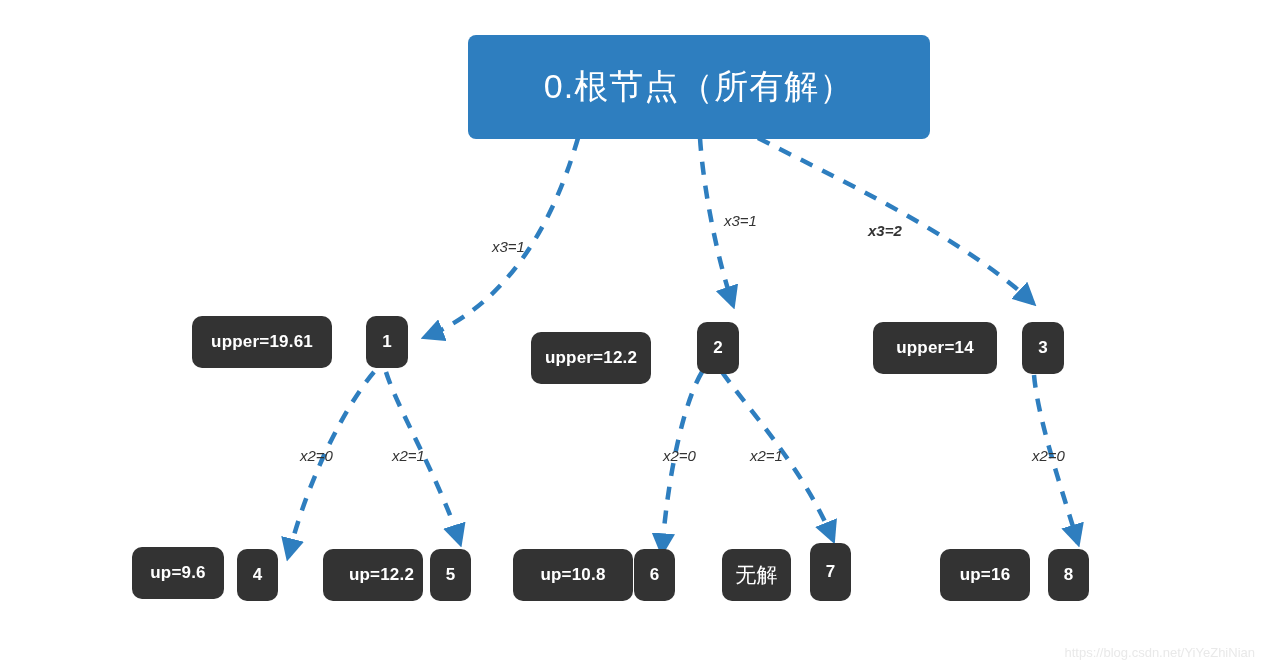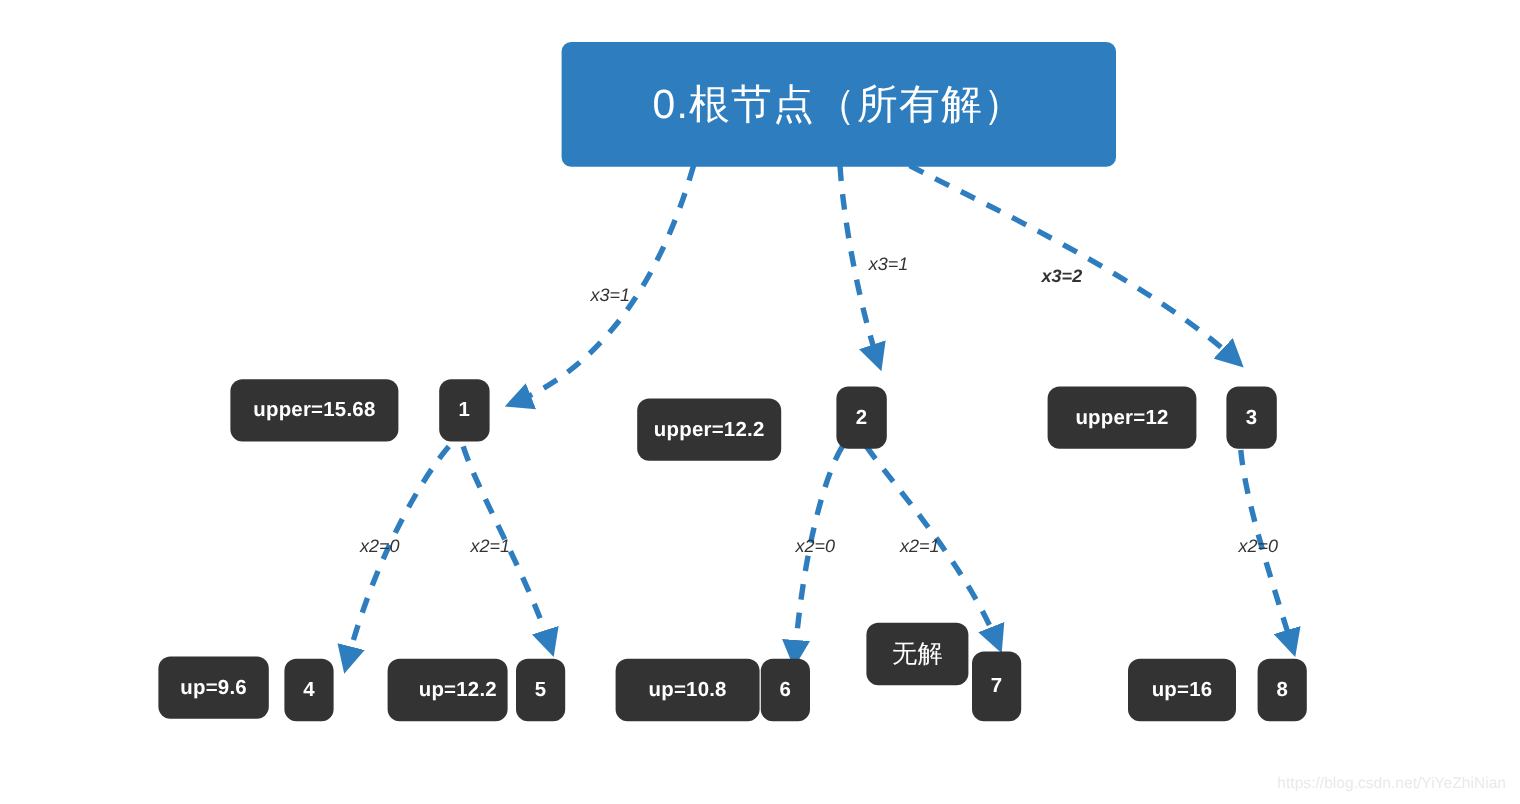--- a/index.html
+++ b/index.html
@@ -102,27 +102,27 @@
     <path d="M 722 372 C 745 405 805 470 833 540" fill="none" stroke="#2E7EBF" stroke-width="4.5" stroke-dasharray="13 11" stroke-linecap="butt" marker-end="url(#arrowblue)"></path>
 
     <path d="M 1034 375 C 1038 420 1062 490 1078 543" fill="none" stroke="#2E7EBF" stroke-width="4.5" stroke-dasharray="13 11" stroke-linecap="butt" marker-end="url(#arrowblue)"></path>
   </svg>
 
   <div class="node root" style="left:468px; top:35px; width:462px; height:104px;">
     <span>0.根节点（所有解）</span>
   </div>
 
   <div class="node label-box" style="left:192px; top:316px; width:140px; height:52px;">
-    <span>upper=15.68</span>
+    <span>upper=19.61</span>
   </div>
   <div class="node label-box" style="left:531px; top:332px; width:120px; height:52px;">
     <span>upper=12.2</span>
   </div>
   <div class="node label-box" style="left:873px; top:322px; width:124px; height:52px;">
-    <span>upper=12</span>
+    <span>upper=14</span>
   </div>
 
   <div class="node idnode" style="left:366px; top:316px; width:42px; height:52px;">
     <span>1</span>
   </div>
   <div class="node idnode" style="left:697px; top:322px; width:42px; height:52px;">
     <span>2</span>
   </div>
   <div class="node idnode" style="left:1022px; top:322px; width:42px; height:52px;">
     <span>3</span>
@@ -130,21 +130,21 @@
 
   <div class="node label-box" style="left:132px; top:547px; width:92px; height:52px;">
     <span>up=9.6</span>
   </div>
   <div class="node label-box" style="left:323px; top:549px; width:100px; height:52px;padding-left:17px;">
     <span>up=12.2</span>
   </div>
   <div class="node label-box" style="left:513px; top:549px; width:120px; height:52px;">
     <span>up=10.8</span>
   </div>
-  <div class="node label-box cn" style="left:722px; top:519px; width:85px; height:52px;">
+  <div class="node label-box cn" style="left:722px; top:549px; width:69px; height:52px;">
     <span>无解</span>
   </div>
   <div class="node label-box" style="left:940px; top:549px; width:90px; height:52px;">
     <span>up=16</span>
   </div>
 
   <div class="node idnode" style="left:237px; top:549px; width:41px; height:52px;">
     <span>4</span>
   </div>
   <div class="node idnode" style="left:430px; top:549px; width:41px; height:52px;">

